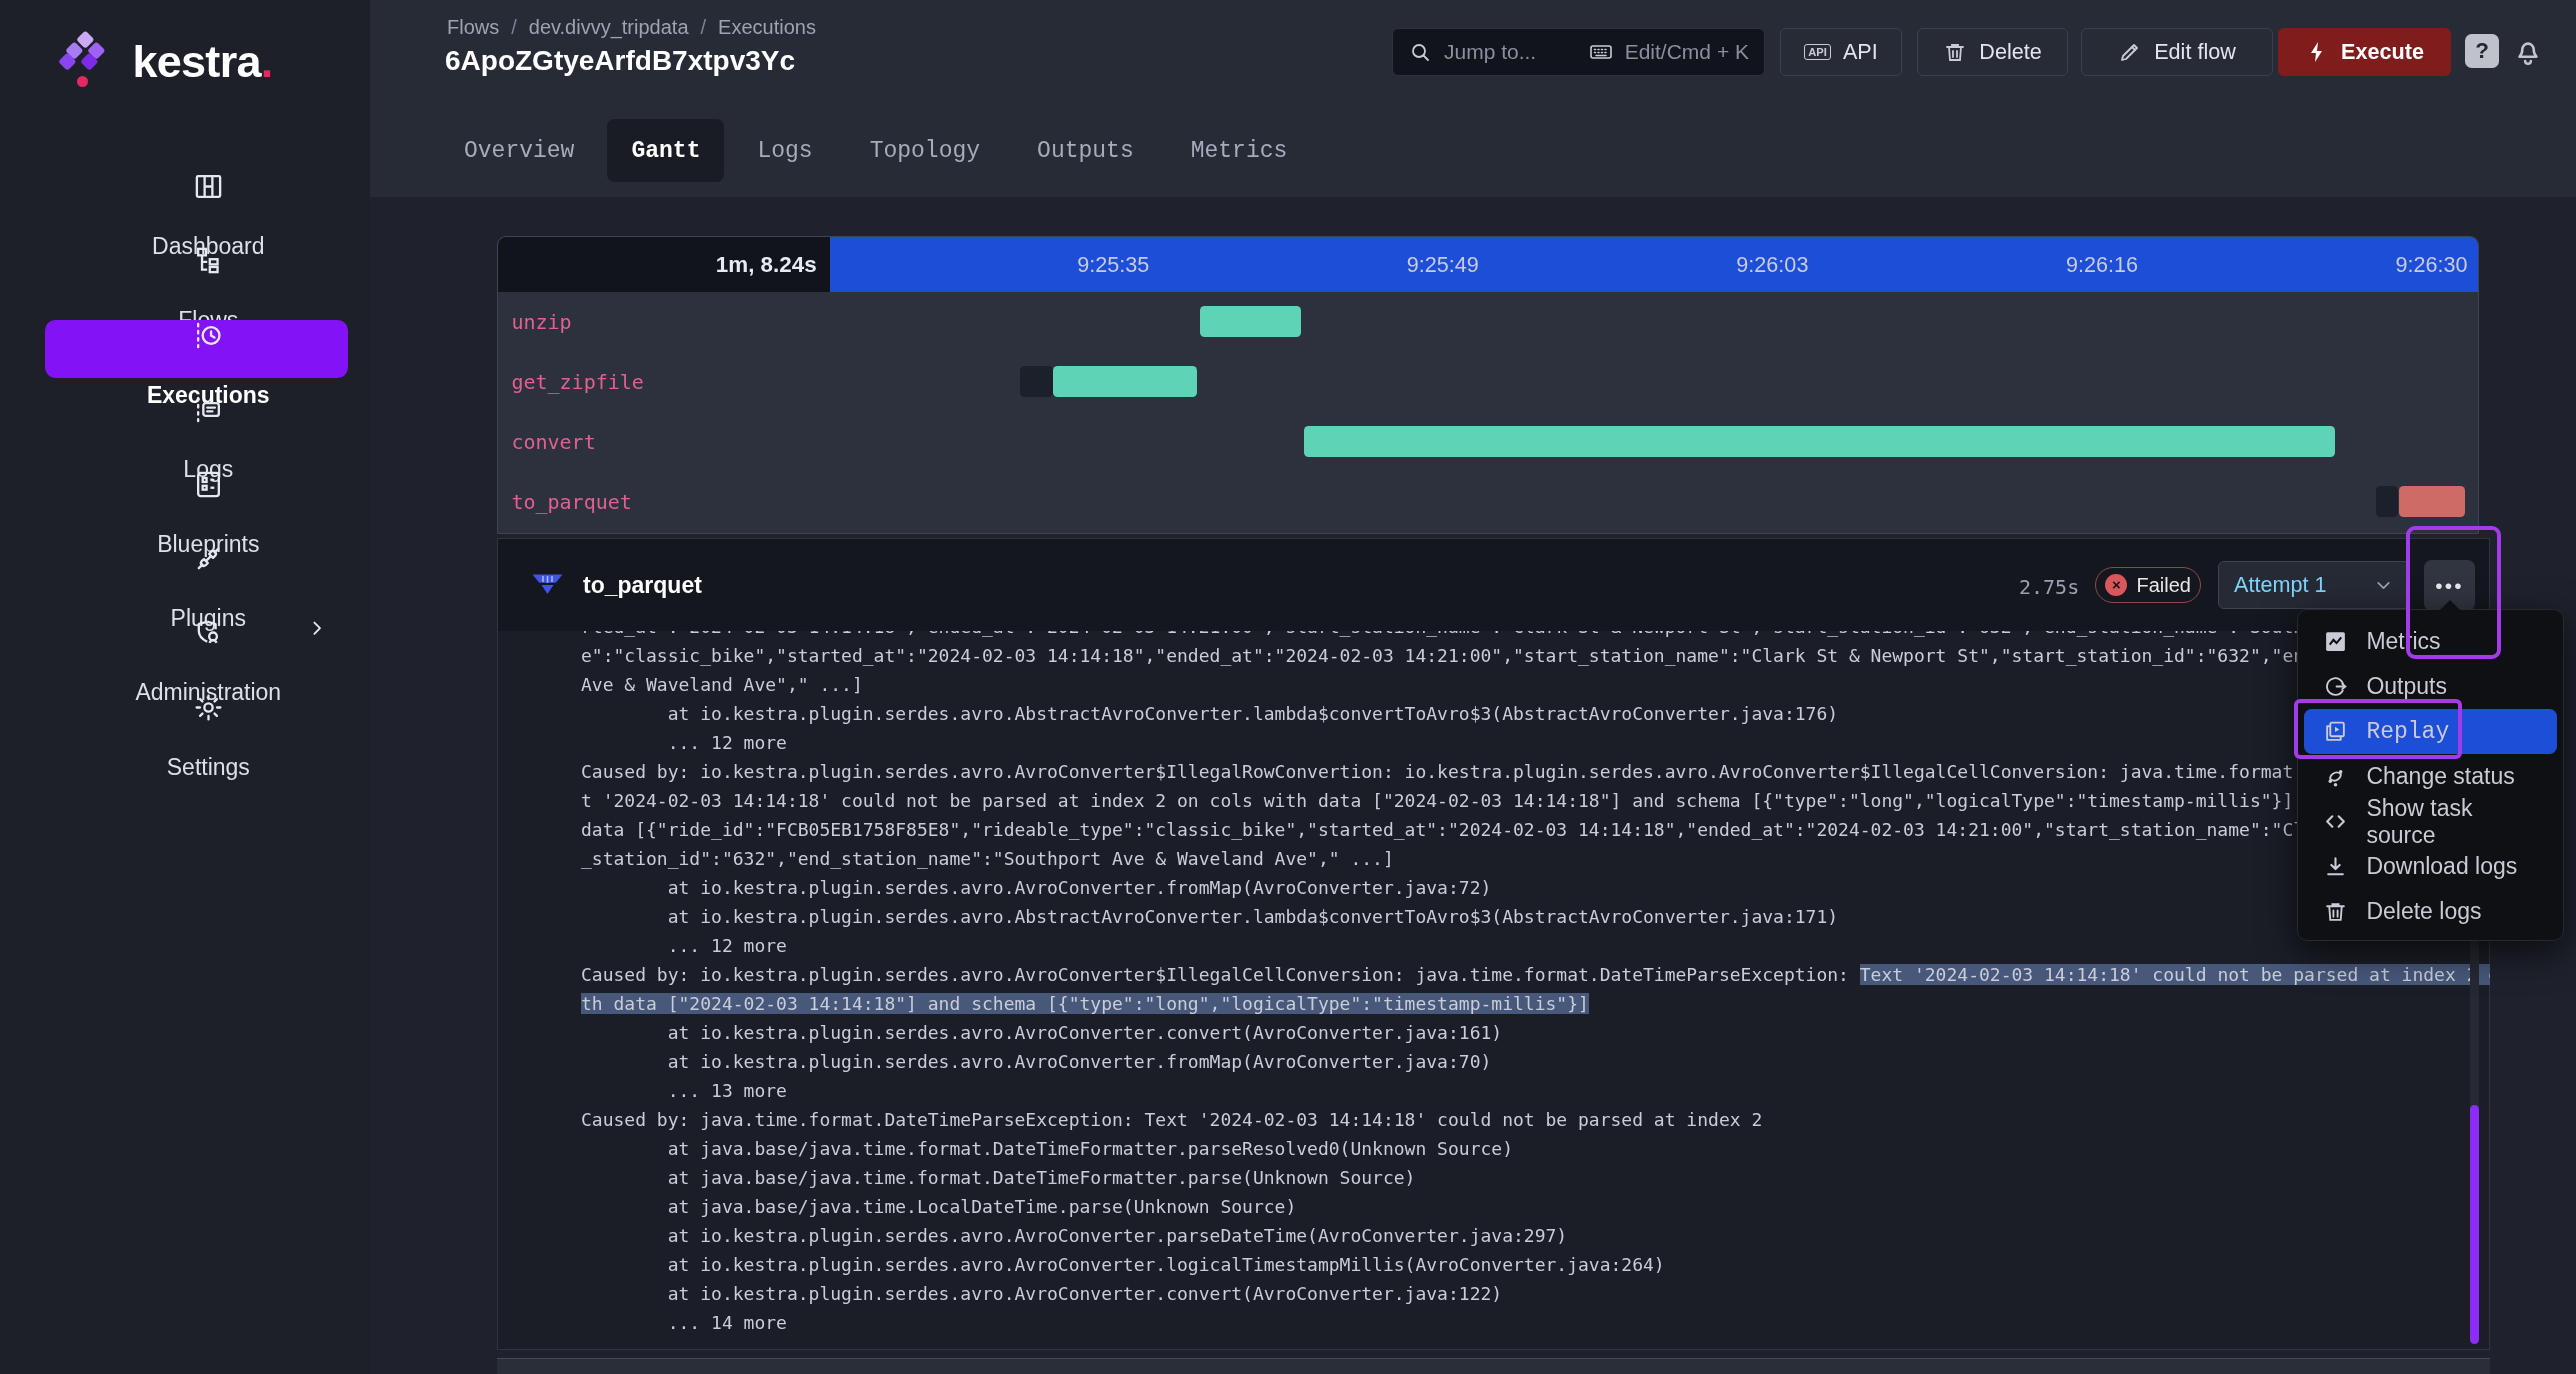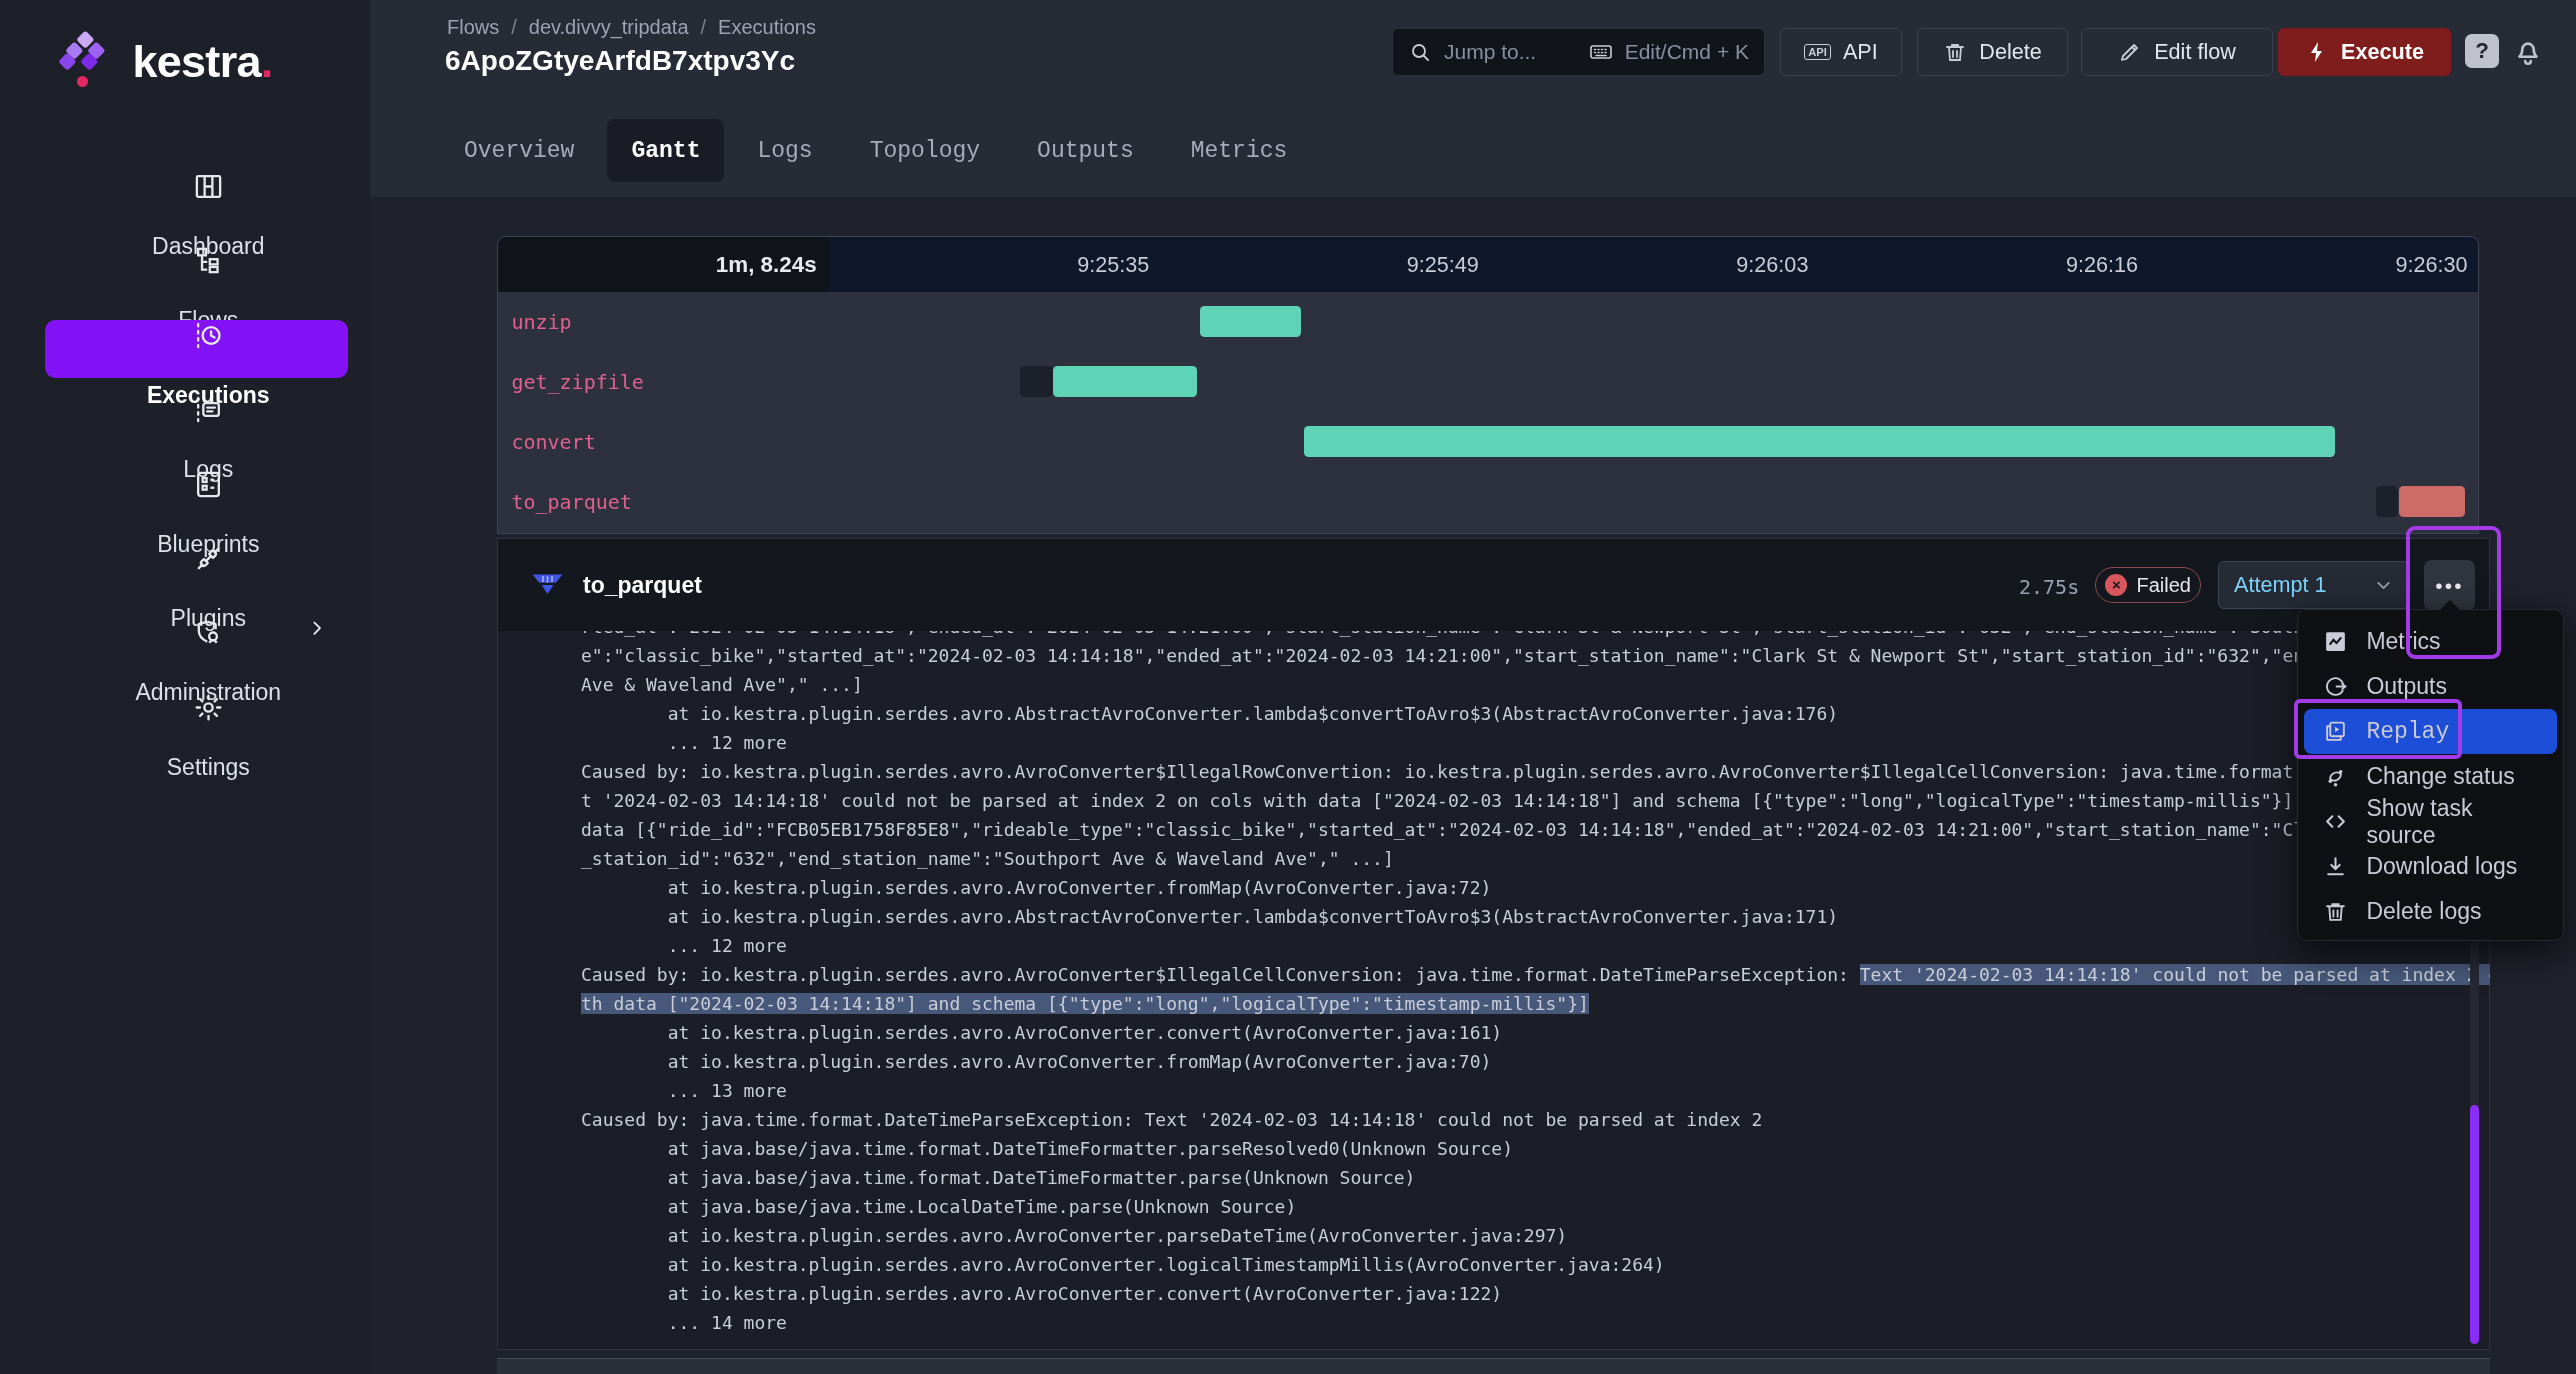--- a/index.html
+++ b/index.html
@@ -59,21 +59,21 @@
   .tab { height:63px; display:flex; align-items:center; padding:0 24px; font-size:23px; color:#A7ABBB;
          border-radius:7.5px; cursor:pointer; }
   .tab.active { background:#191C24; color:#FFFFFF; font-weight:700; }
 
   
   .content { position:absolute; left:370px; top:197px; width:2206px; height:1178px; background:#1F222C; }
 
   
   .gantt-panel { position:absolute; left:127px; top:39px; width:1982px; height:298px; background:#2D313D;
                  border:0.7px solid #3F4452; border-radius:9px 9px 0 0; }
-  .gantt-header { display:flex; height:55px; background:#0f172a; border-radius:8.2px 8.2px 0 0; overflow:hidden; }
+  .gantt-header { display:flex; height:55px; background:#1d4ed8; border-radius:8.2px 8.2px 0 0; overflow:hidden; }
   .duration-cell { width:332px; background:#12141C; color:#E8EAF2; font-size:22.4px; font-weight:700;
                    text-align:right; line-height:55px; padding-right:13.4px; }
   .ticks { flex:1; display:flex; }
   .tick { flex:1; text-align:right; line-height:55px; padding-right:10.4px; color:#C9CCD8; font-size:21.6px; }
   .gantt-rows { position:relative; }
   .gantt-row { position:relative; height:60px; }
   .gantt-row-label { position:absolute; left:13.4px; top:50%; transform:translateY(-50%);
                      font-family:"DejaVu Sans Mono", monospace; font-size:20px; color:#E0618F; }
   .gbar { position:absolute; top:14px; height:31px; border-radius:4.5px; cursor:pointer; }
 

